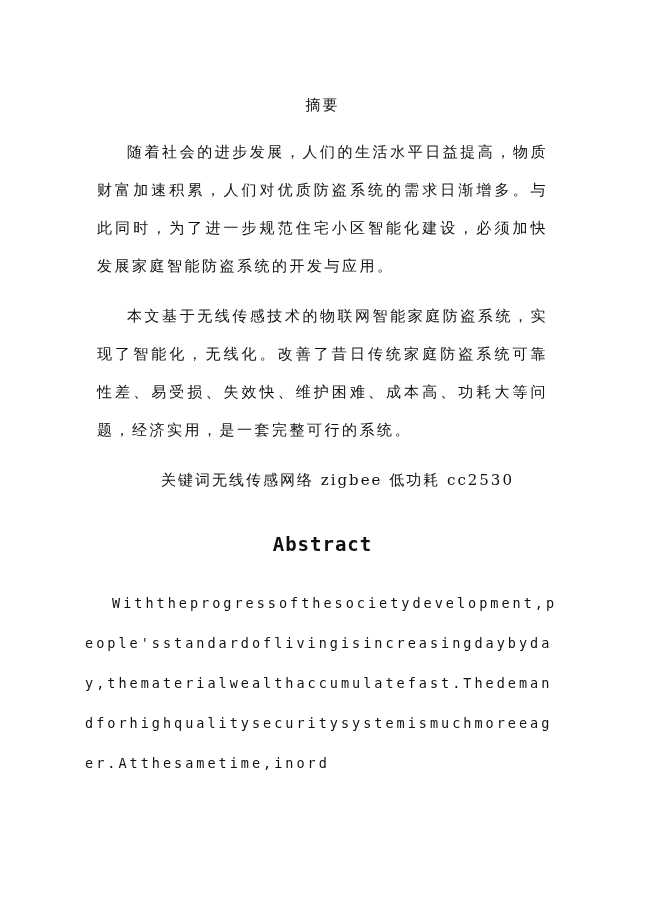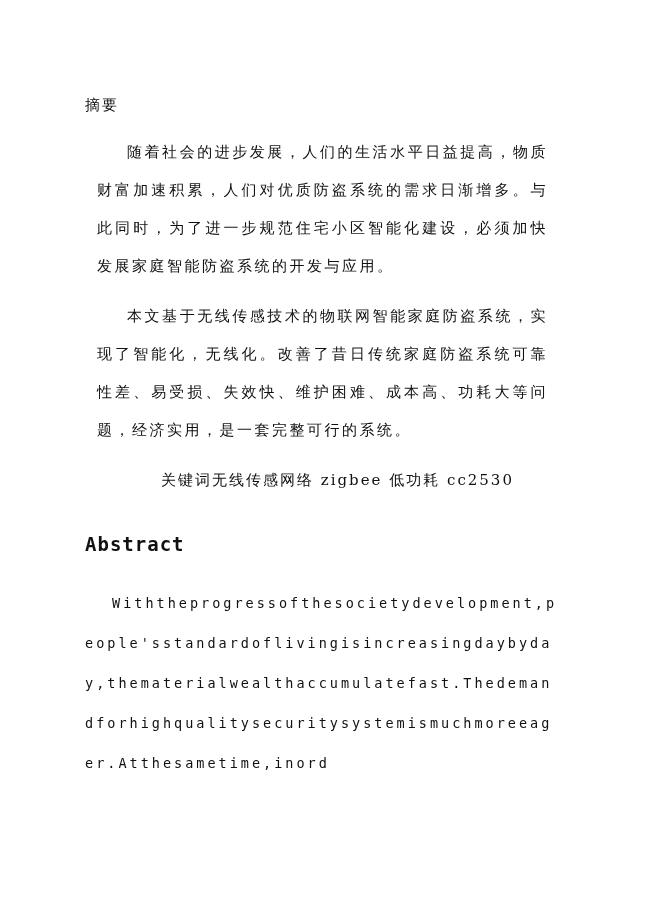--- a/index.html
+++ b/index.html
@@ -17,20 +17,21 @@
     padding: 96px 85px 40px 85px;
     color: #111111;
     font-family: "DejaVu Serif", "Liberation Serif", serif;
     overflow: hidden;
   }
   .cn-title {
     font-size: 15px;
     font-weight: normal;
     letter-spacing: 2px;
     margin: 0 0 18px 0;
+    text-align: center;
   }
   .cn-para {
     font-size: 15px;
     line-height: 38px;
     letter-spacing: 2.5px;
     text-align: justify;
     text-justify: inter-character;
     text-indent: 2em;
     margin: 12px;
   }
@@ -39,20 +40,21 @@
     line-height: 38px;
     letter-spacing: 2px;
     text-indent: 2em;
     margin: 0;
     text-align: center;
   }
   .en-title {
     font-family: "DejaVu Sans Mono", "Liberation Mono", monospace;
     font-weight: bold;
     font-size: 19px;
+    text-align: center;
     letter-spacing: 1px;
     margin: 34px 0 28px 0;
   }
   .en-para {
     font-family: "DejaVu Sans Mono", "Liberation Mono", monospace;
     font-size: 13.5px;
     line-height: 40px;
     letter-spacing: 3px;
     text-align: justify;
     text-indent: 2em;

